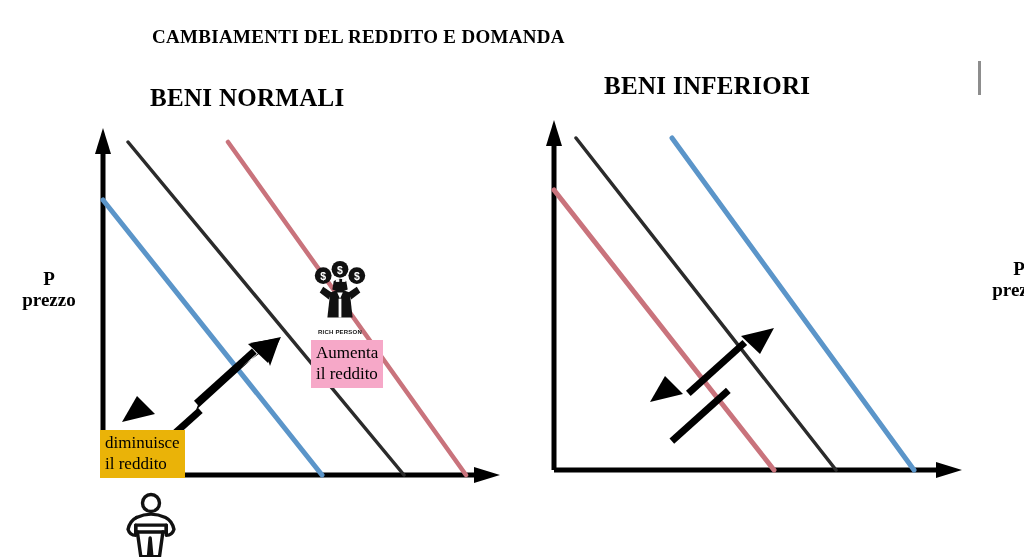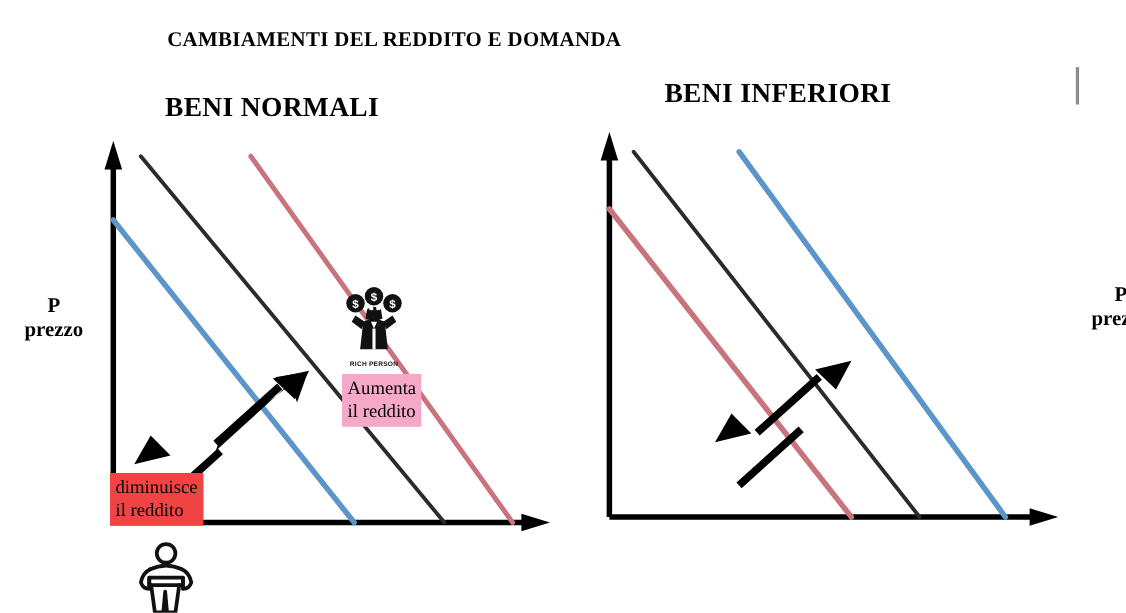--- a/index.html
+++ b/index.html
@@ -78,21 +78,21 @@
 
   
   .callout {
     font-size: 17px;
     line-height: 1.26;
     padding: 2px 5px 3px 5px;
     white-space: nowrap;
     font-family: "Liberation Serif", "DejaVu Serif", serif;
   }
   .callout.pink { background: #f6a8c8; }
-  .callout.blue { background: #ef4444; }
+  .callout.blue { background: #eab308; }
 
   #left-callout-increase  { left: 291px; top: 220px; margin-left: 20px; }
   #left-callout-decrease  { left: 100px; top: 310px; }
 
   
   .icon-box { position: absolute; }
   #left-rich-icon   { left: 303px; top: 136px; width: 74px; height: 78px; }
   #left-poor-icon   { left: 120px; top: 372px; width: 62px; height: 68px; }
 
   .rich-label {

